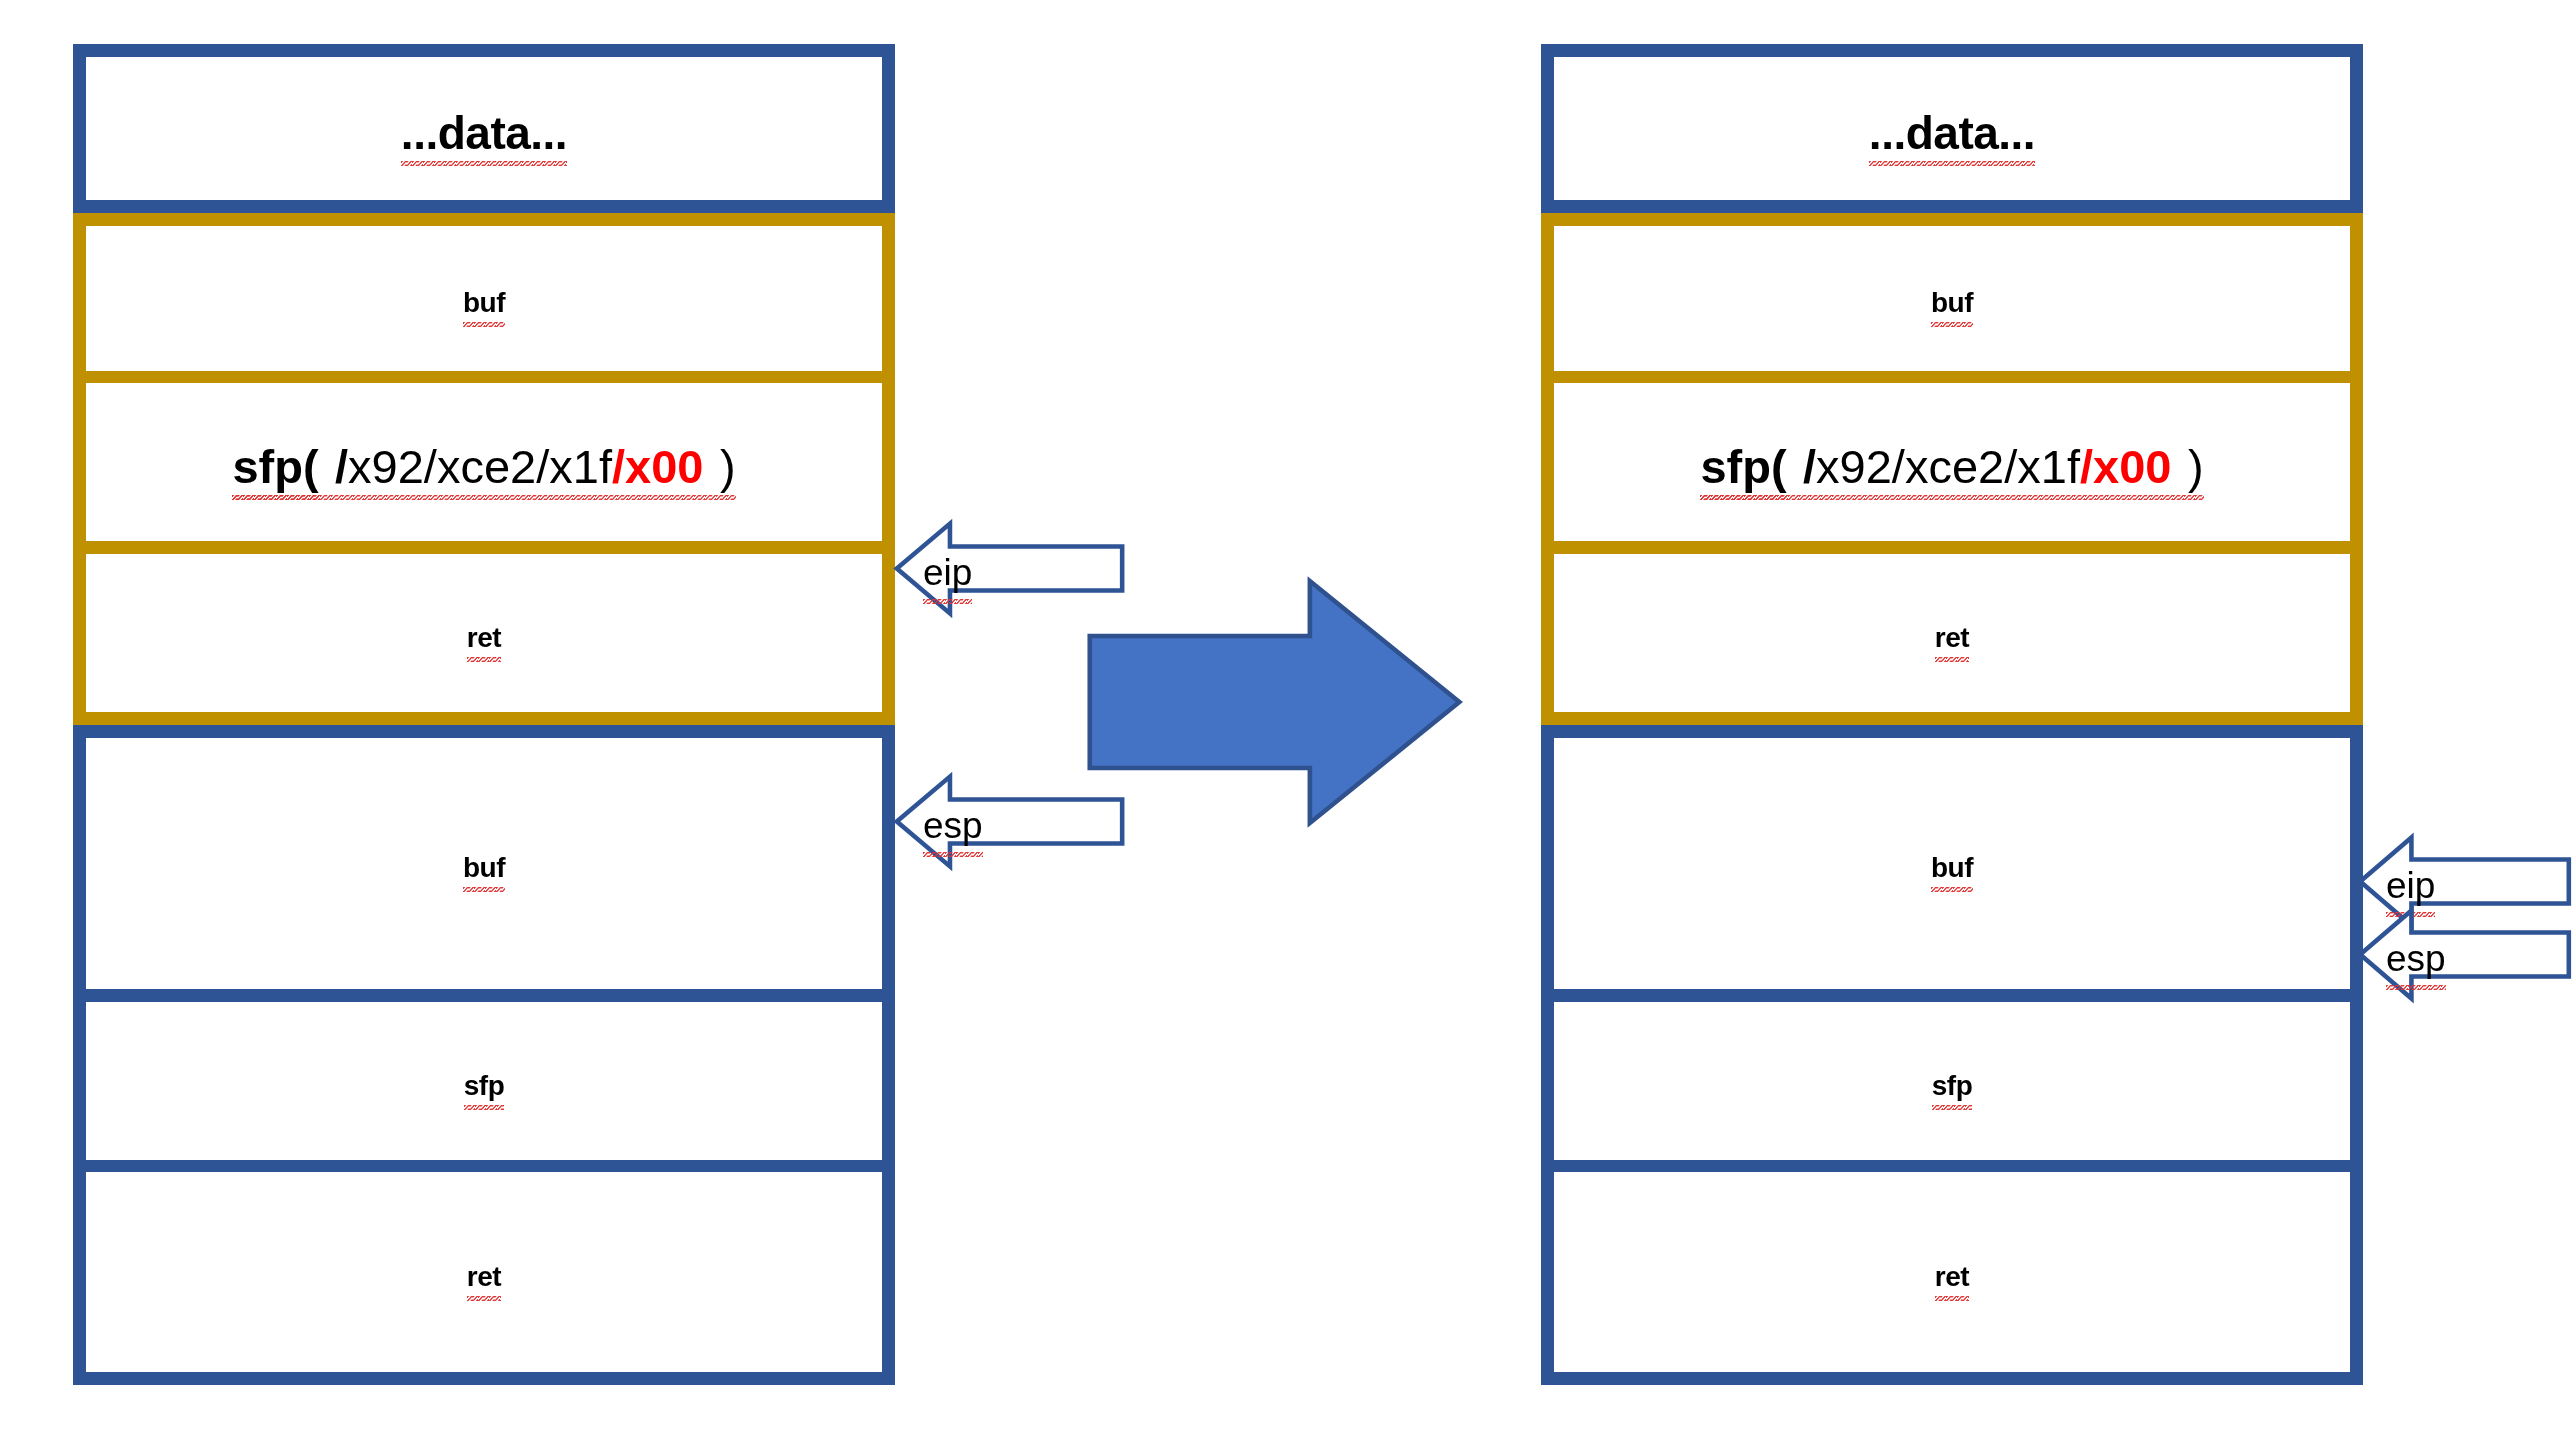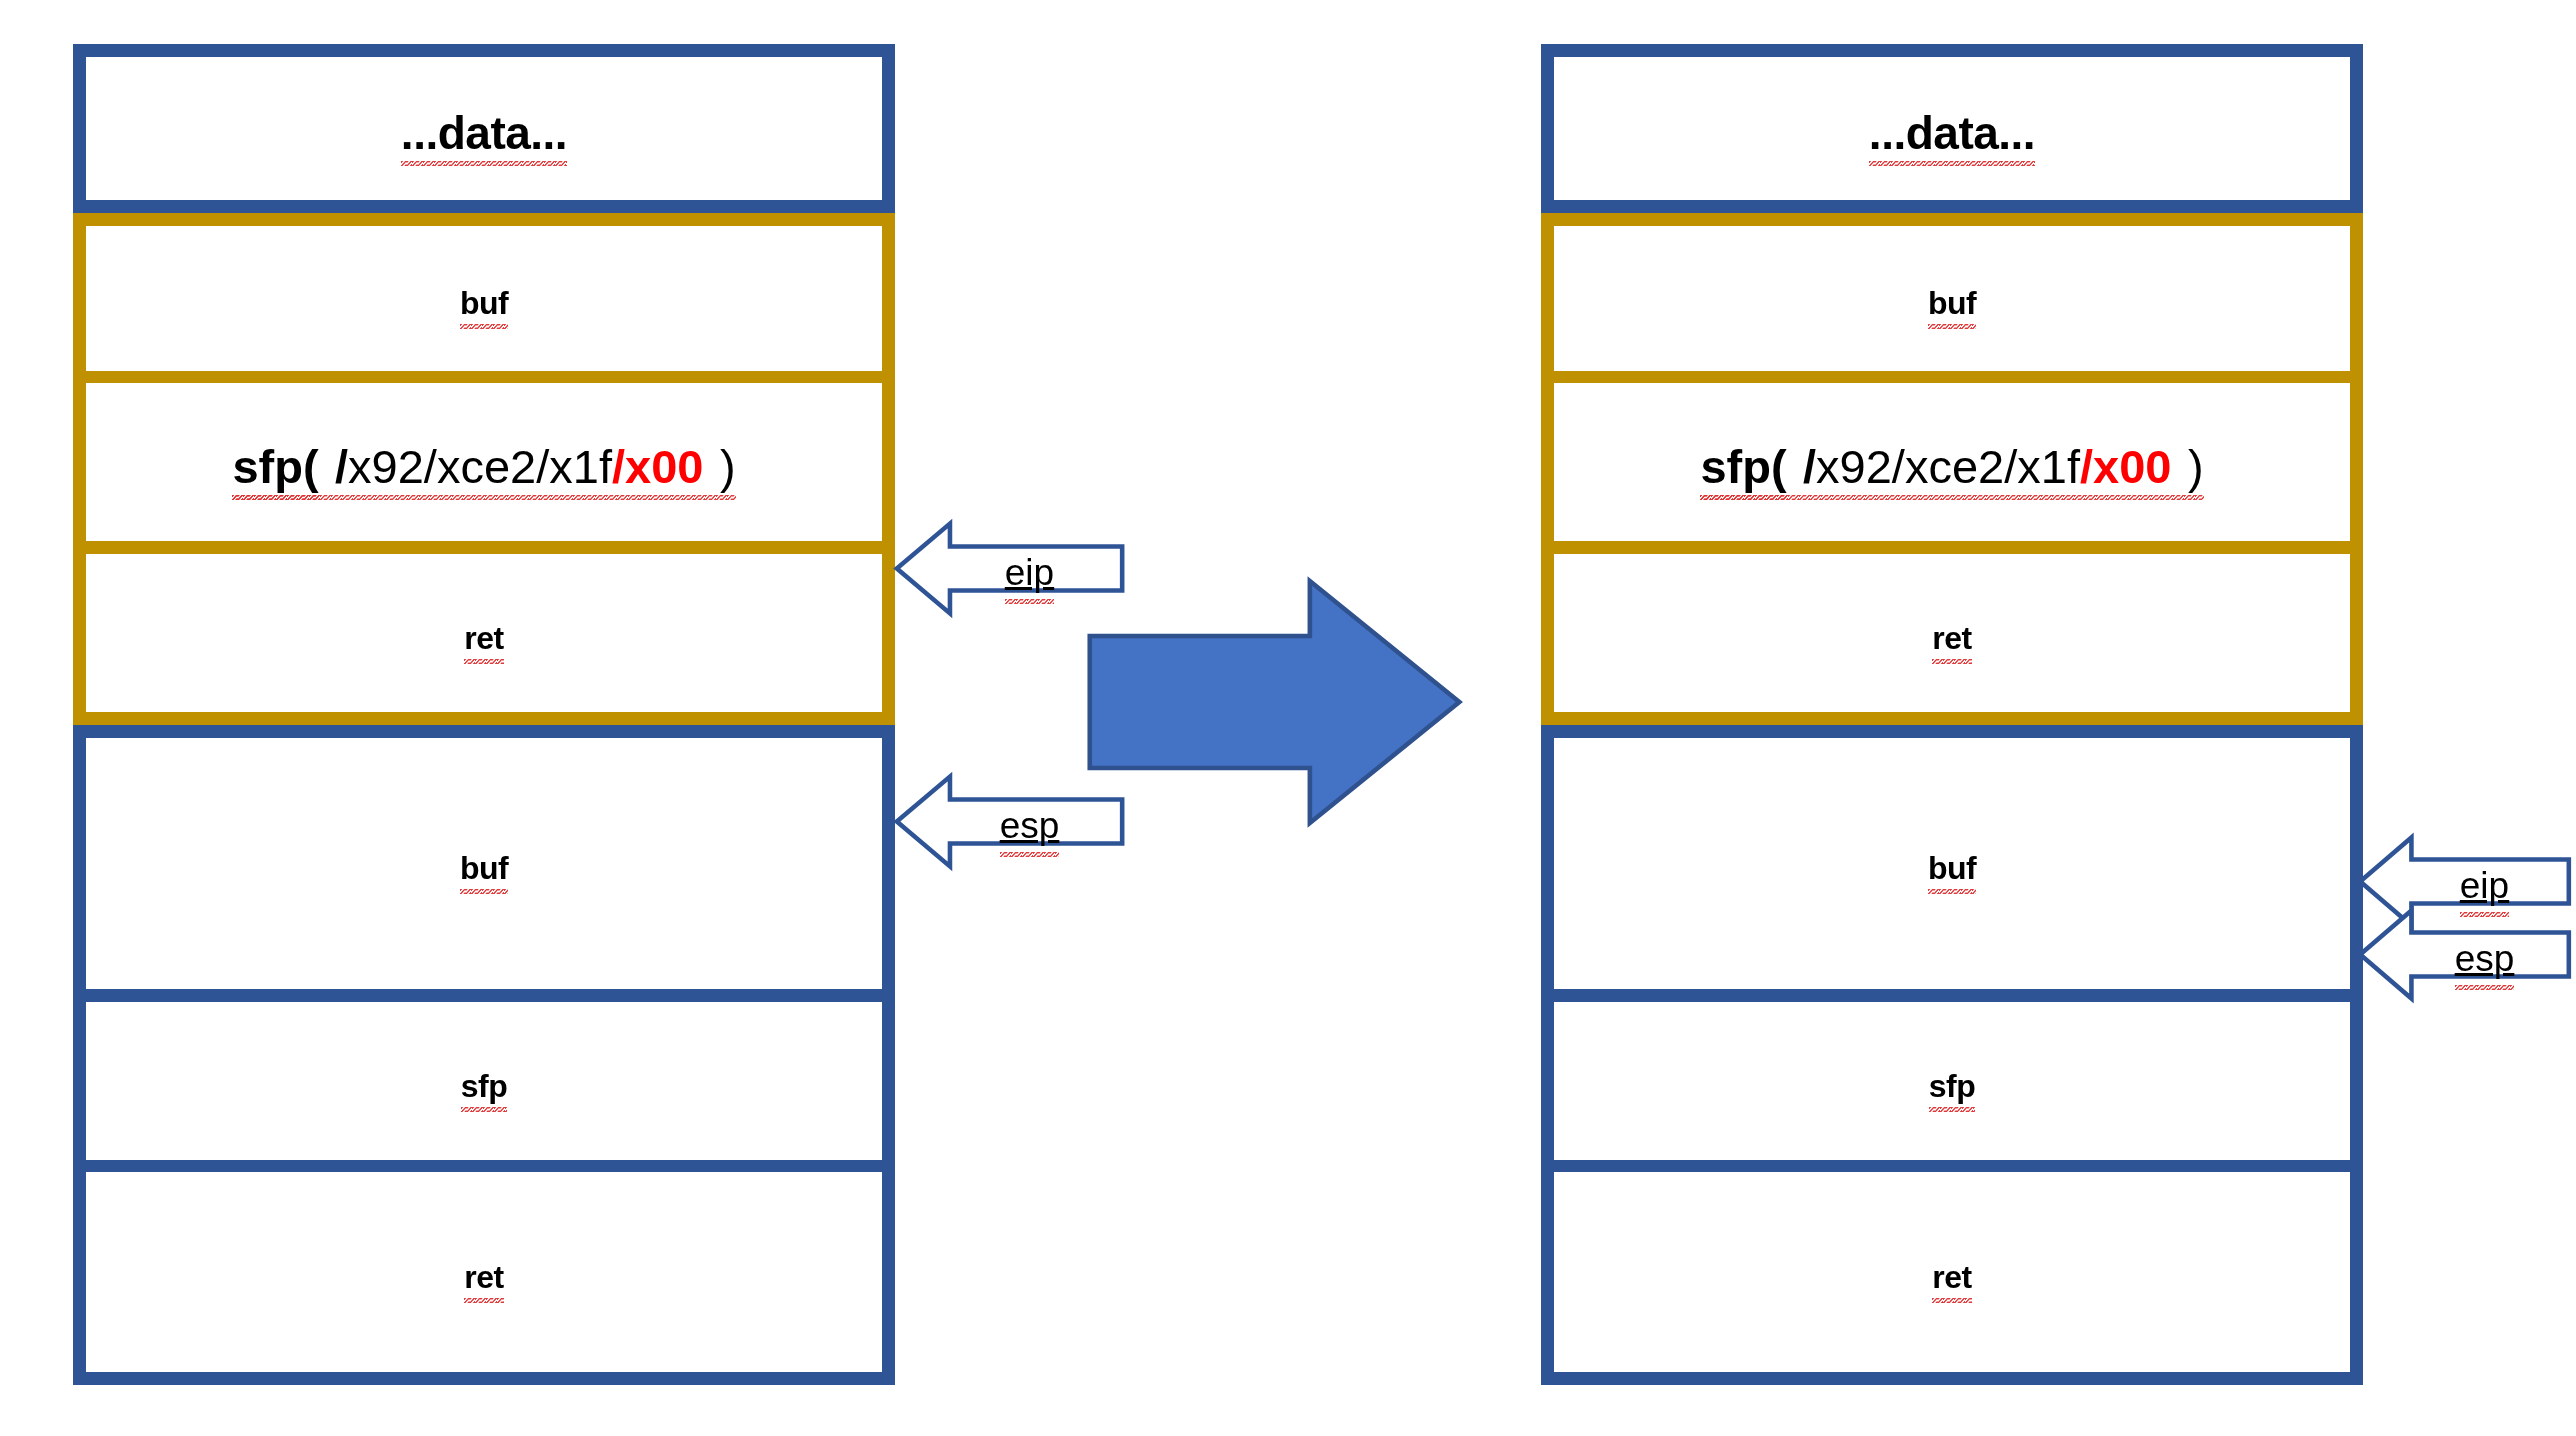--- a/index.html
+++ b/index.html
@@ -15,21 +15,21 @@
 
   .seg{position:absolute;box-sizing:border-box;background:#ffffff;
        display:flex;align-items:center;justify-content:center;}
   .seg.blue{border:13px solid #2F5496;}
   .seg.gold{border:13px solid #BF9000;}
 
   
   .seg.nt{border-top-width:0;}
 
   .label{
-    font-weight:bold;font-size:32px;color:#000000;
+    font-weight:bold;font-size:28px;color:#000000;
     letter-spacing:-0.5px;line-height:1;
     position:relative;white-space:nowrap;
   }
   .label.big{font-size:46px;}
 
   
   .sq{position:relative;display:inline-block;margin-top:9px;}
   .sq::after{
     content:"";position:absolute;left:0;right:0;bottom:-10px;height:4.6px;
     background-image:
@@ -50,23 +50,23 @@
   .sfpline .b{font-weight:bold;}
   .sfpline .n{font-weight:normal;}
   .sfpline .red{font-weight:bold;color:#FF0000;}
   .sp{display:inline-block;width:16.5px;}
 
   
   .ptr{position:absolute;}
   .ptr svg{display:block;overflow:visible;}
   .ptr .ptxt{
     position:absolute;top:0;left:0;width:100%;height:100%;
-    display:flex;align-items:center;justify-content:center;
+    display:flex;align-items:center;
     font-size:37px;color:#000;white-space:nowrap;
-    padding-left:40px;box-sizing:border-box;text-decoration:underline;
+    padding-left:28px;box-sizing:border-box;
   }
 
   
   .bigarrow{position:absolute;}
   .bigarrow svg{display:block;}
 </style>
 </head>
 <body>
 
 <div class="stage">

